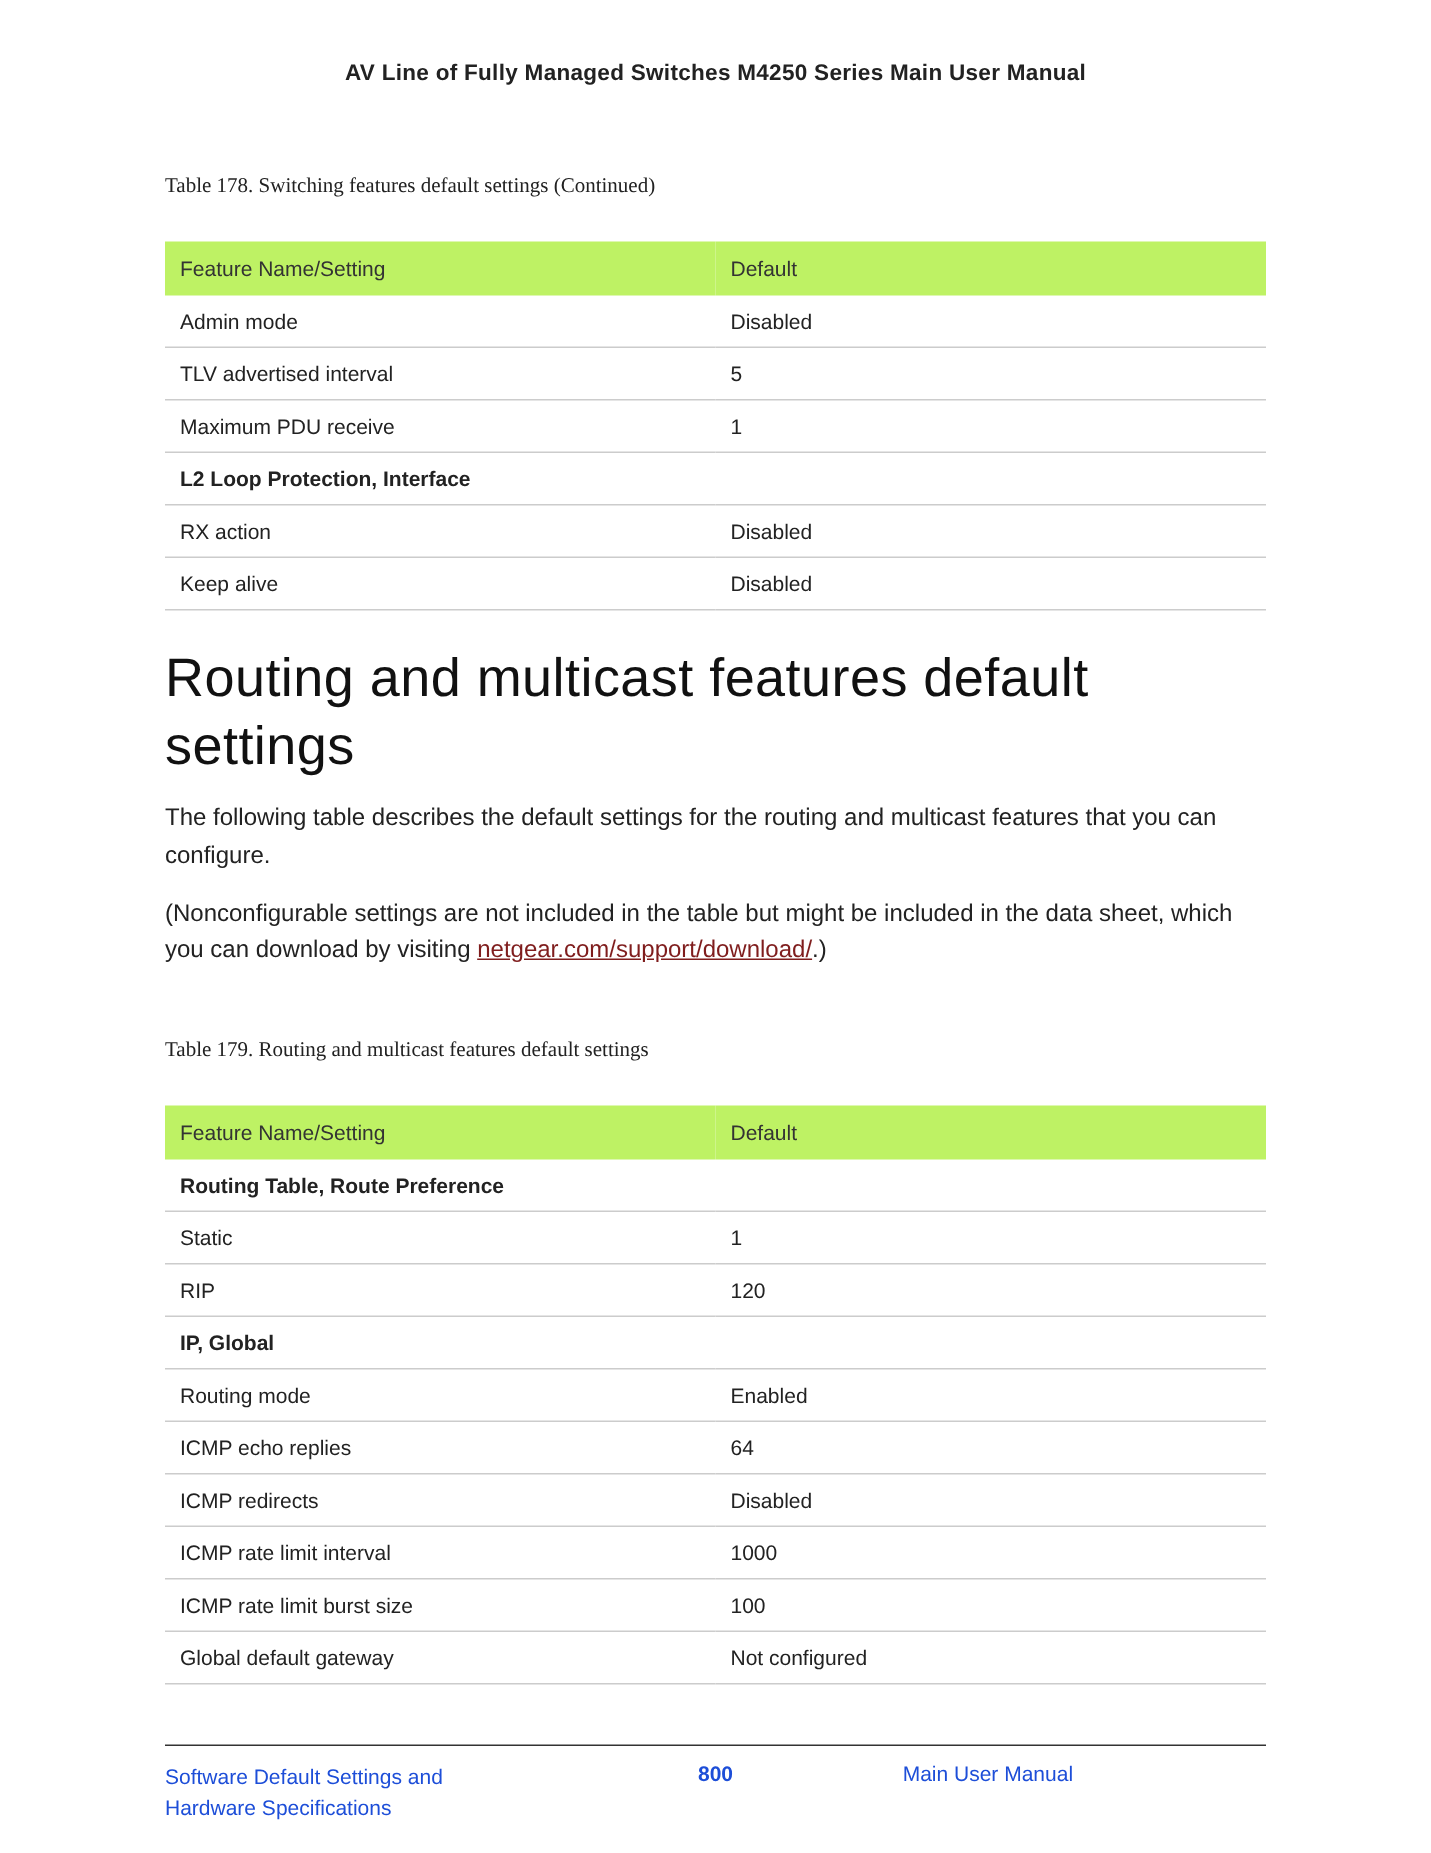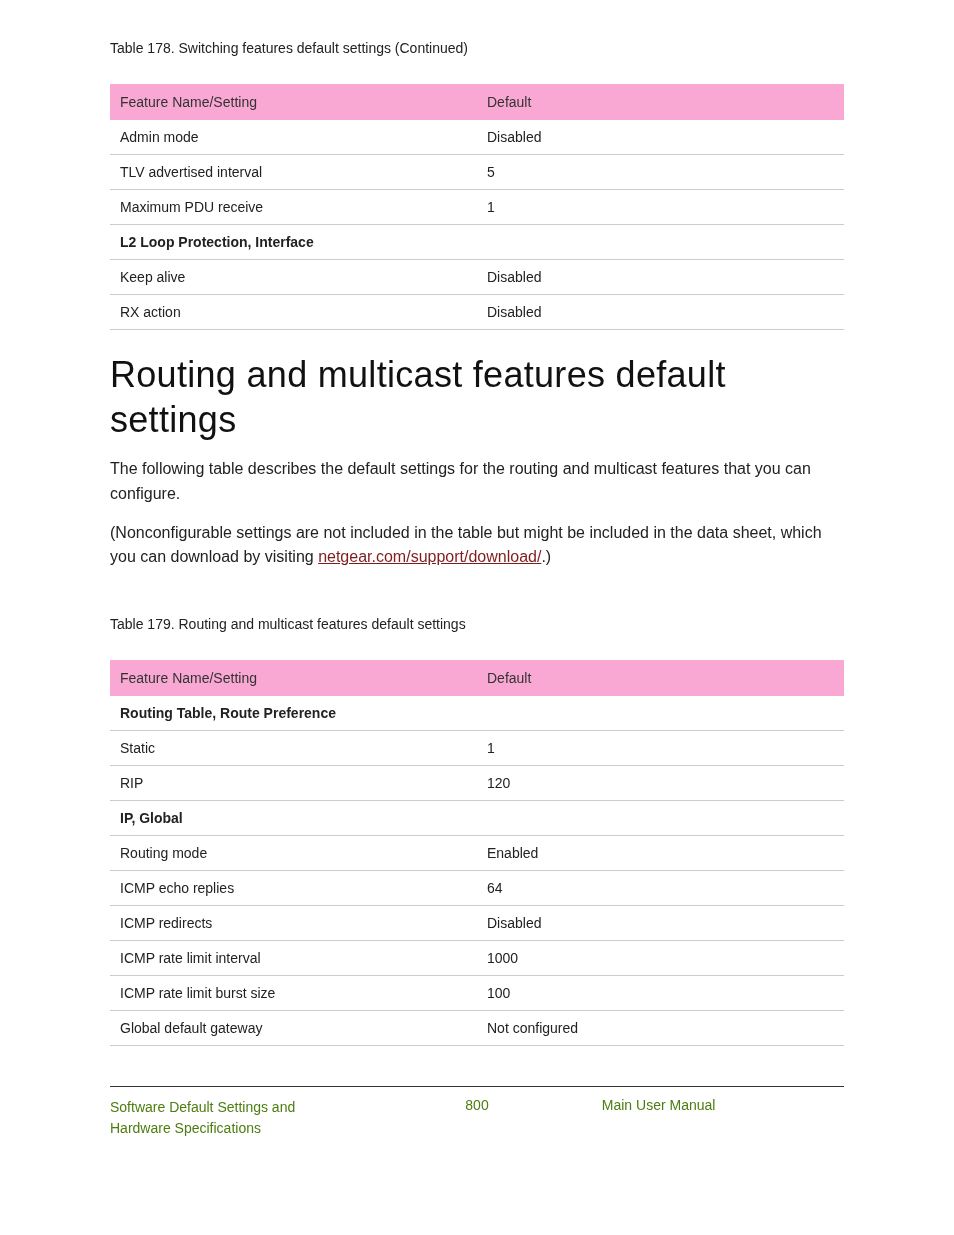--- a/index.html
+++ b/index.html
@@ -20,32 +20,32 @@
     text-align: center;
     font-weight: bold;
     font-size: 15px;
     margin-bottom: 60px;
     font-family: -apple-system, BlinkMacSystemFont, "Segoe UI", Arial, sans-serif;
     letter-spacing: 0.2px;
   }
   .table-caption {
     font-size: 14px;
     margin-bottom: 28px;
-    font-family: Liberation Sans, sans-serif;
+    font-family: Liberation Serif, serif;
     color: #222;
   }
   table {
     width: 100%;
     border-collapse: collapse;
     font-family: -apple-system, BlinkMacSystemFont, "Segoe UI", Arial, sans-serif;
     font-size: 14px;
     margin-bottom: 18px;
   }
   table th {
-    background: #f9a8d4;
+    background: #bef264;
     text-align: left;
     font-weight: normal;
     padding: 10px 10px;
     color: #333;
   }
   table td {
     padding: 9px 10px;
     border-bottom: 1px solid #ccc;
   }
   tr.section-row td {
@@ -78,31 +78,32 @@
     border-top: 1px solid #333;
     margin-top: 40px;
     margin-bottom: 10px;
   }
   .footer {
     display: flex;
     justify-content: space-between;
     align-items: flex-start;
     font-family: -apple-system, BlinkMacSystemFont, "Segoe UI", Arial, sans-serif;
     font-size: 14px;
-    color: #4d7c0f;
+    color: #1d4ed8;
   }
   .footer .fleft { width: 33%; line-height: 1.5; }
-  .footer .fcenter { width: 33%; text-align: center; }
+  .footer .fcenter { width: 33%; text-align: center; font-weight: bold; }
   .footer .fright { width: 33%; text-align: left; }
 </style>
 </head>
 <body>
 
 <div class="page">
 
+  <div class="doc-title">AV Line of Fully Managed Switches M4250 Series Main User Manual</div>
 
   <div class="table-caption">Table 178. Switching features default settings (Continued)</div>
 
   <table>
     <thead>
       <tr>
         <th class="col-left">Feature Name/Setting</th>
         <th class="col-right">Default</th>
       </tr>
     </thead>
@@ -117,25 +118,25 @@
         </tr>
         <tr>
           <td class="col-left">Maximum PDU receive</td>
           <td class="col-right">1</td>
         </tr>
         <tr class="section-row">
           <td class="col-left">L2 Loop Protection, Interface</td>
           <td class="col-right"></td>
         </tr>
         <tr>
+          <td class="col-left">RX action</td>
+          <td class="col-right">Disabled</td>
+        </tr>
+        <tr>
           <td class="col-left">Keep alive</td>
-          <td class="col-right">Disabled</td>
-        </tr>
-        <tr>
-          <td class="col-left">RX action</td>
           <td class="col-right">Disabled</td>
         </tr>
       </tbody>
   </table>
 
   <h1 class="section-heading">Routing and multicast features default settings</h1>
 
   <p class="body">The following table describes the default settings for the routing and multicast features that you can configure.</p>
 
   <p class="body">

